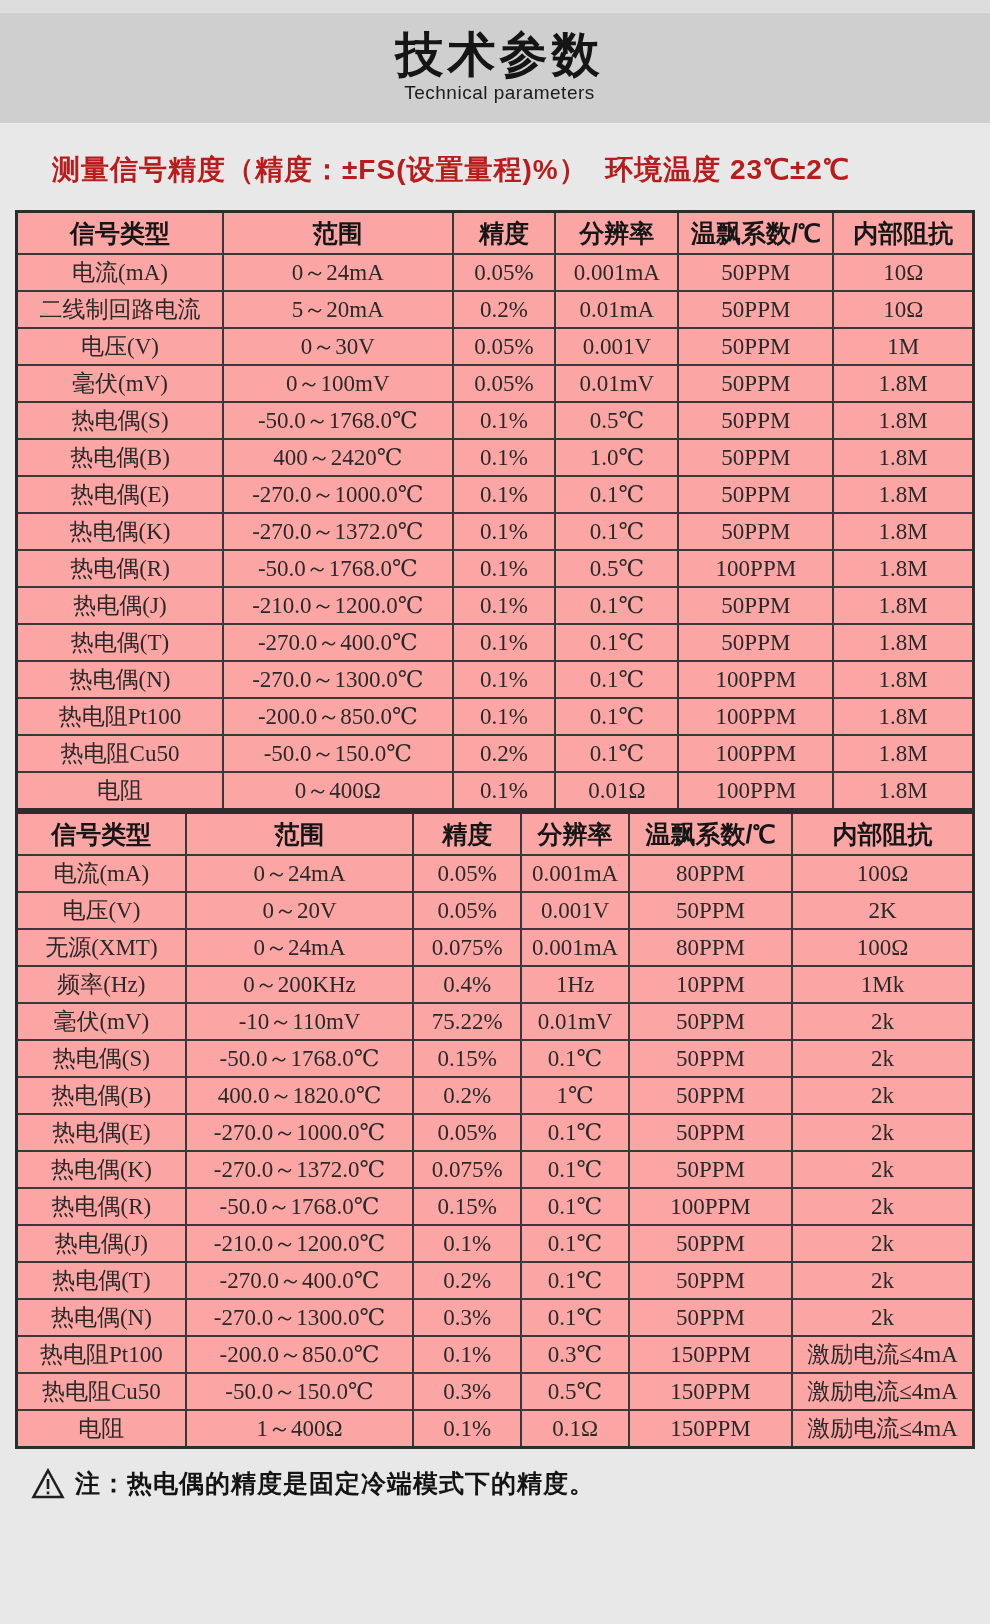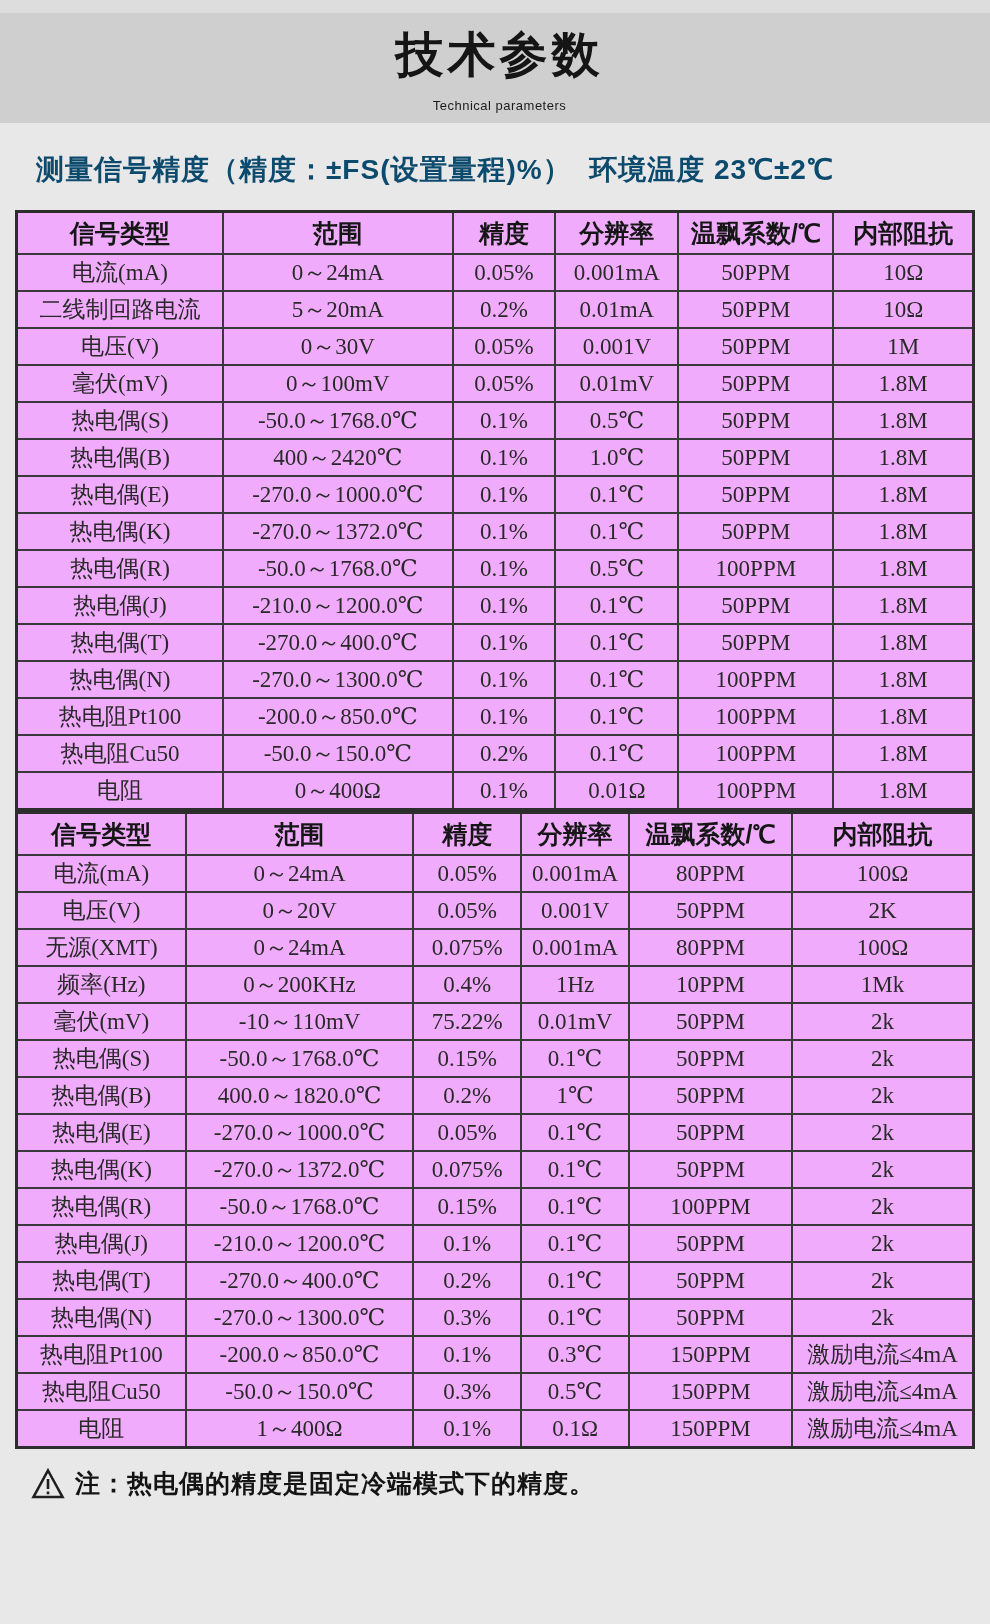--- a/index.html
+++ b/index.html
@@ -28,46 +28,46 @@
   .page-title {
     margin: 0;
     padding-top: 18px;
     font-size: 48px;
     font-weight: bold;
     letter-spacing: 4px;
     line-height: 1.0;
     color: #151515;
   }
   .page-subtitle {
-    margin-top: 19px;
-    font-size: 13px;
+    margin-top: 3px;
+    font-size: 19px;
     letter-spacing: 0.5px;
     color: #1c1c1c;
   }
   .main {
     padding: 0 15px;
   }
   .section-heading {
-    margin: 28px 0 21px 21px;
+    margin: 28px 0 21px 37px;
     font-size: 28px;
     font-weight: bold;
     letter-spacing: 1px;
     white-space: pre-wrap;
-    color: #0c4a6e;
+    color: #b91c1c;
   }
   .section-heading.second {
     margin-top: 40px;
     margin-bottom: 16px;
   }
   table.spec {
     width: 960px;
     table-layout: fixed;
     border-collapse: collapse;
     border: 3px solid #2e2d2d;
-    background: #f0abfc;
+    background: #fca5a5;
   }
   table.spec th, table.spec td {
     border: 2px solid #3a3939;
     text-align: center;
     vertical-align: middle;
     padding: 0 2px;
     overflow: hidden;
     white-space: nowrap;
   }
   table.spec th {

